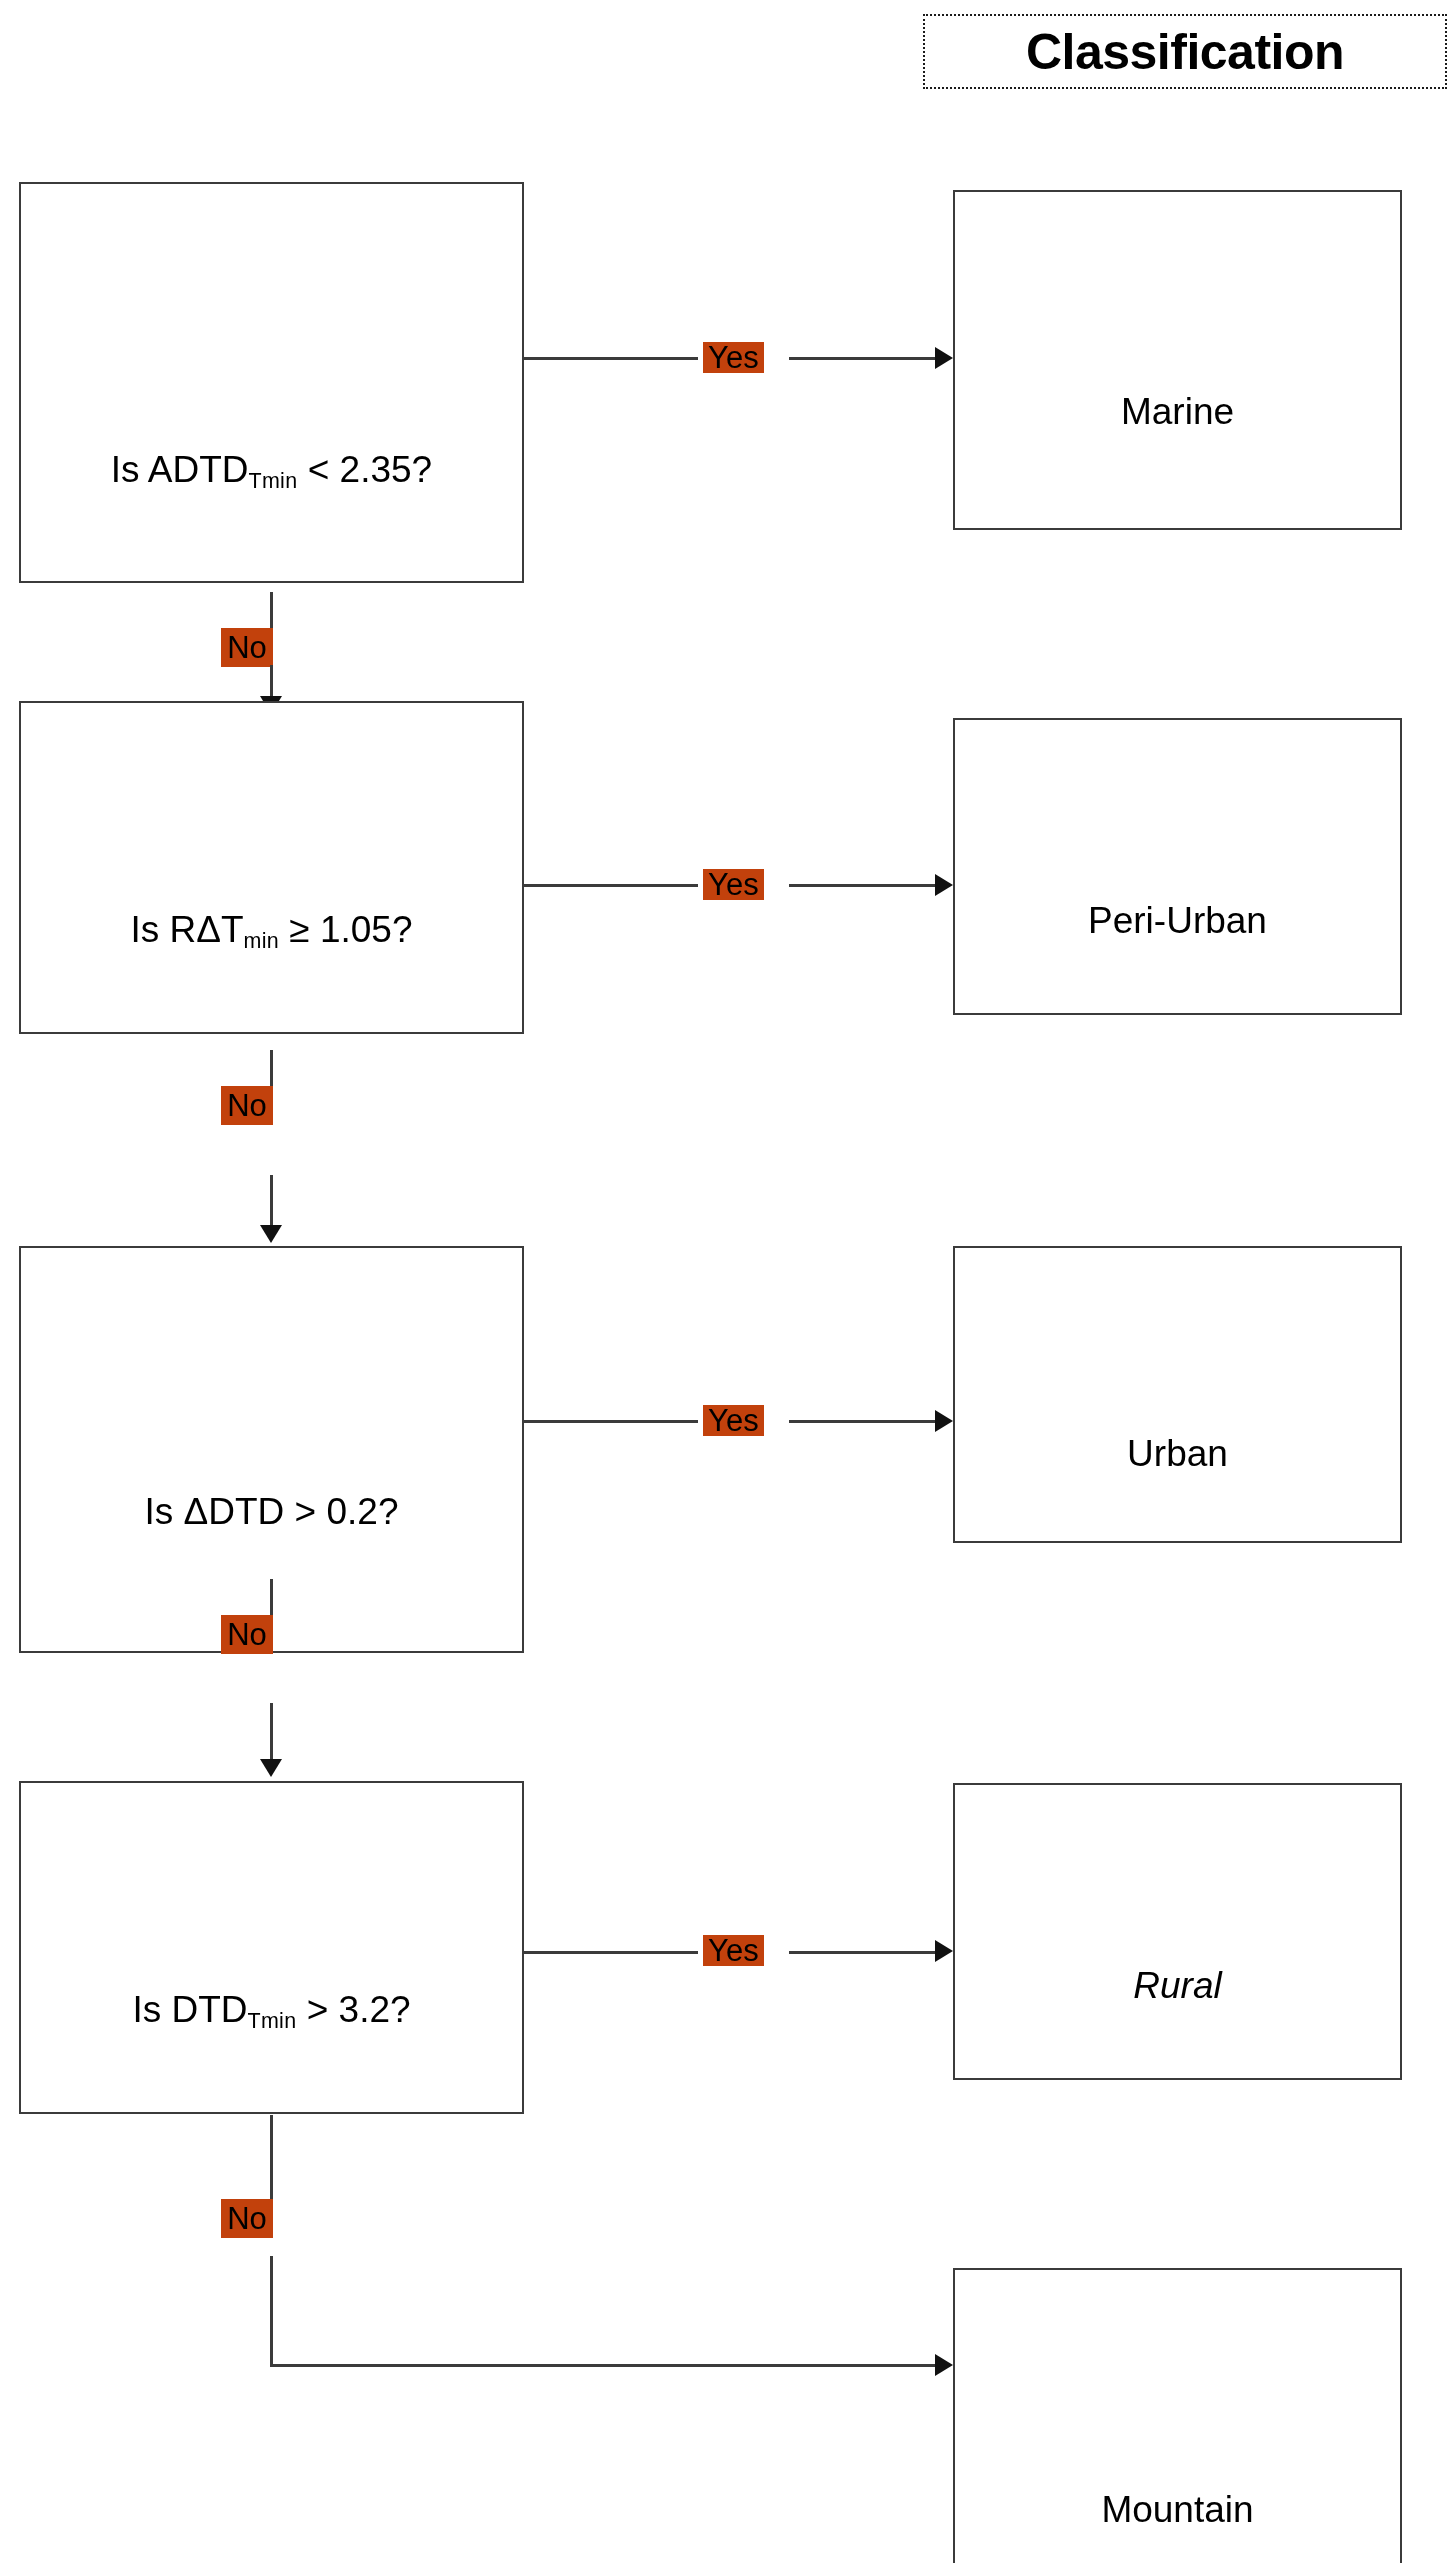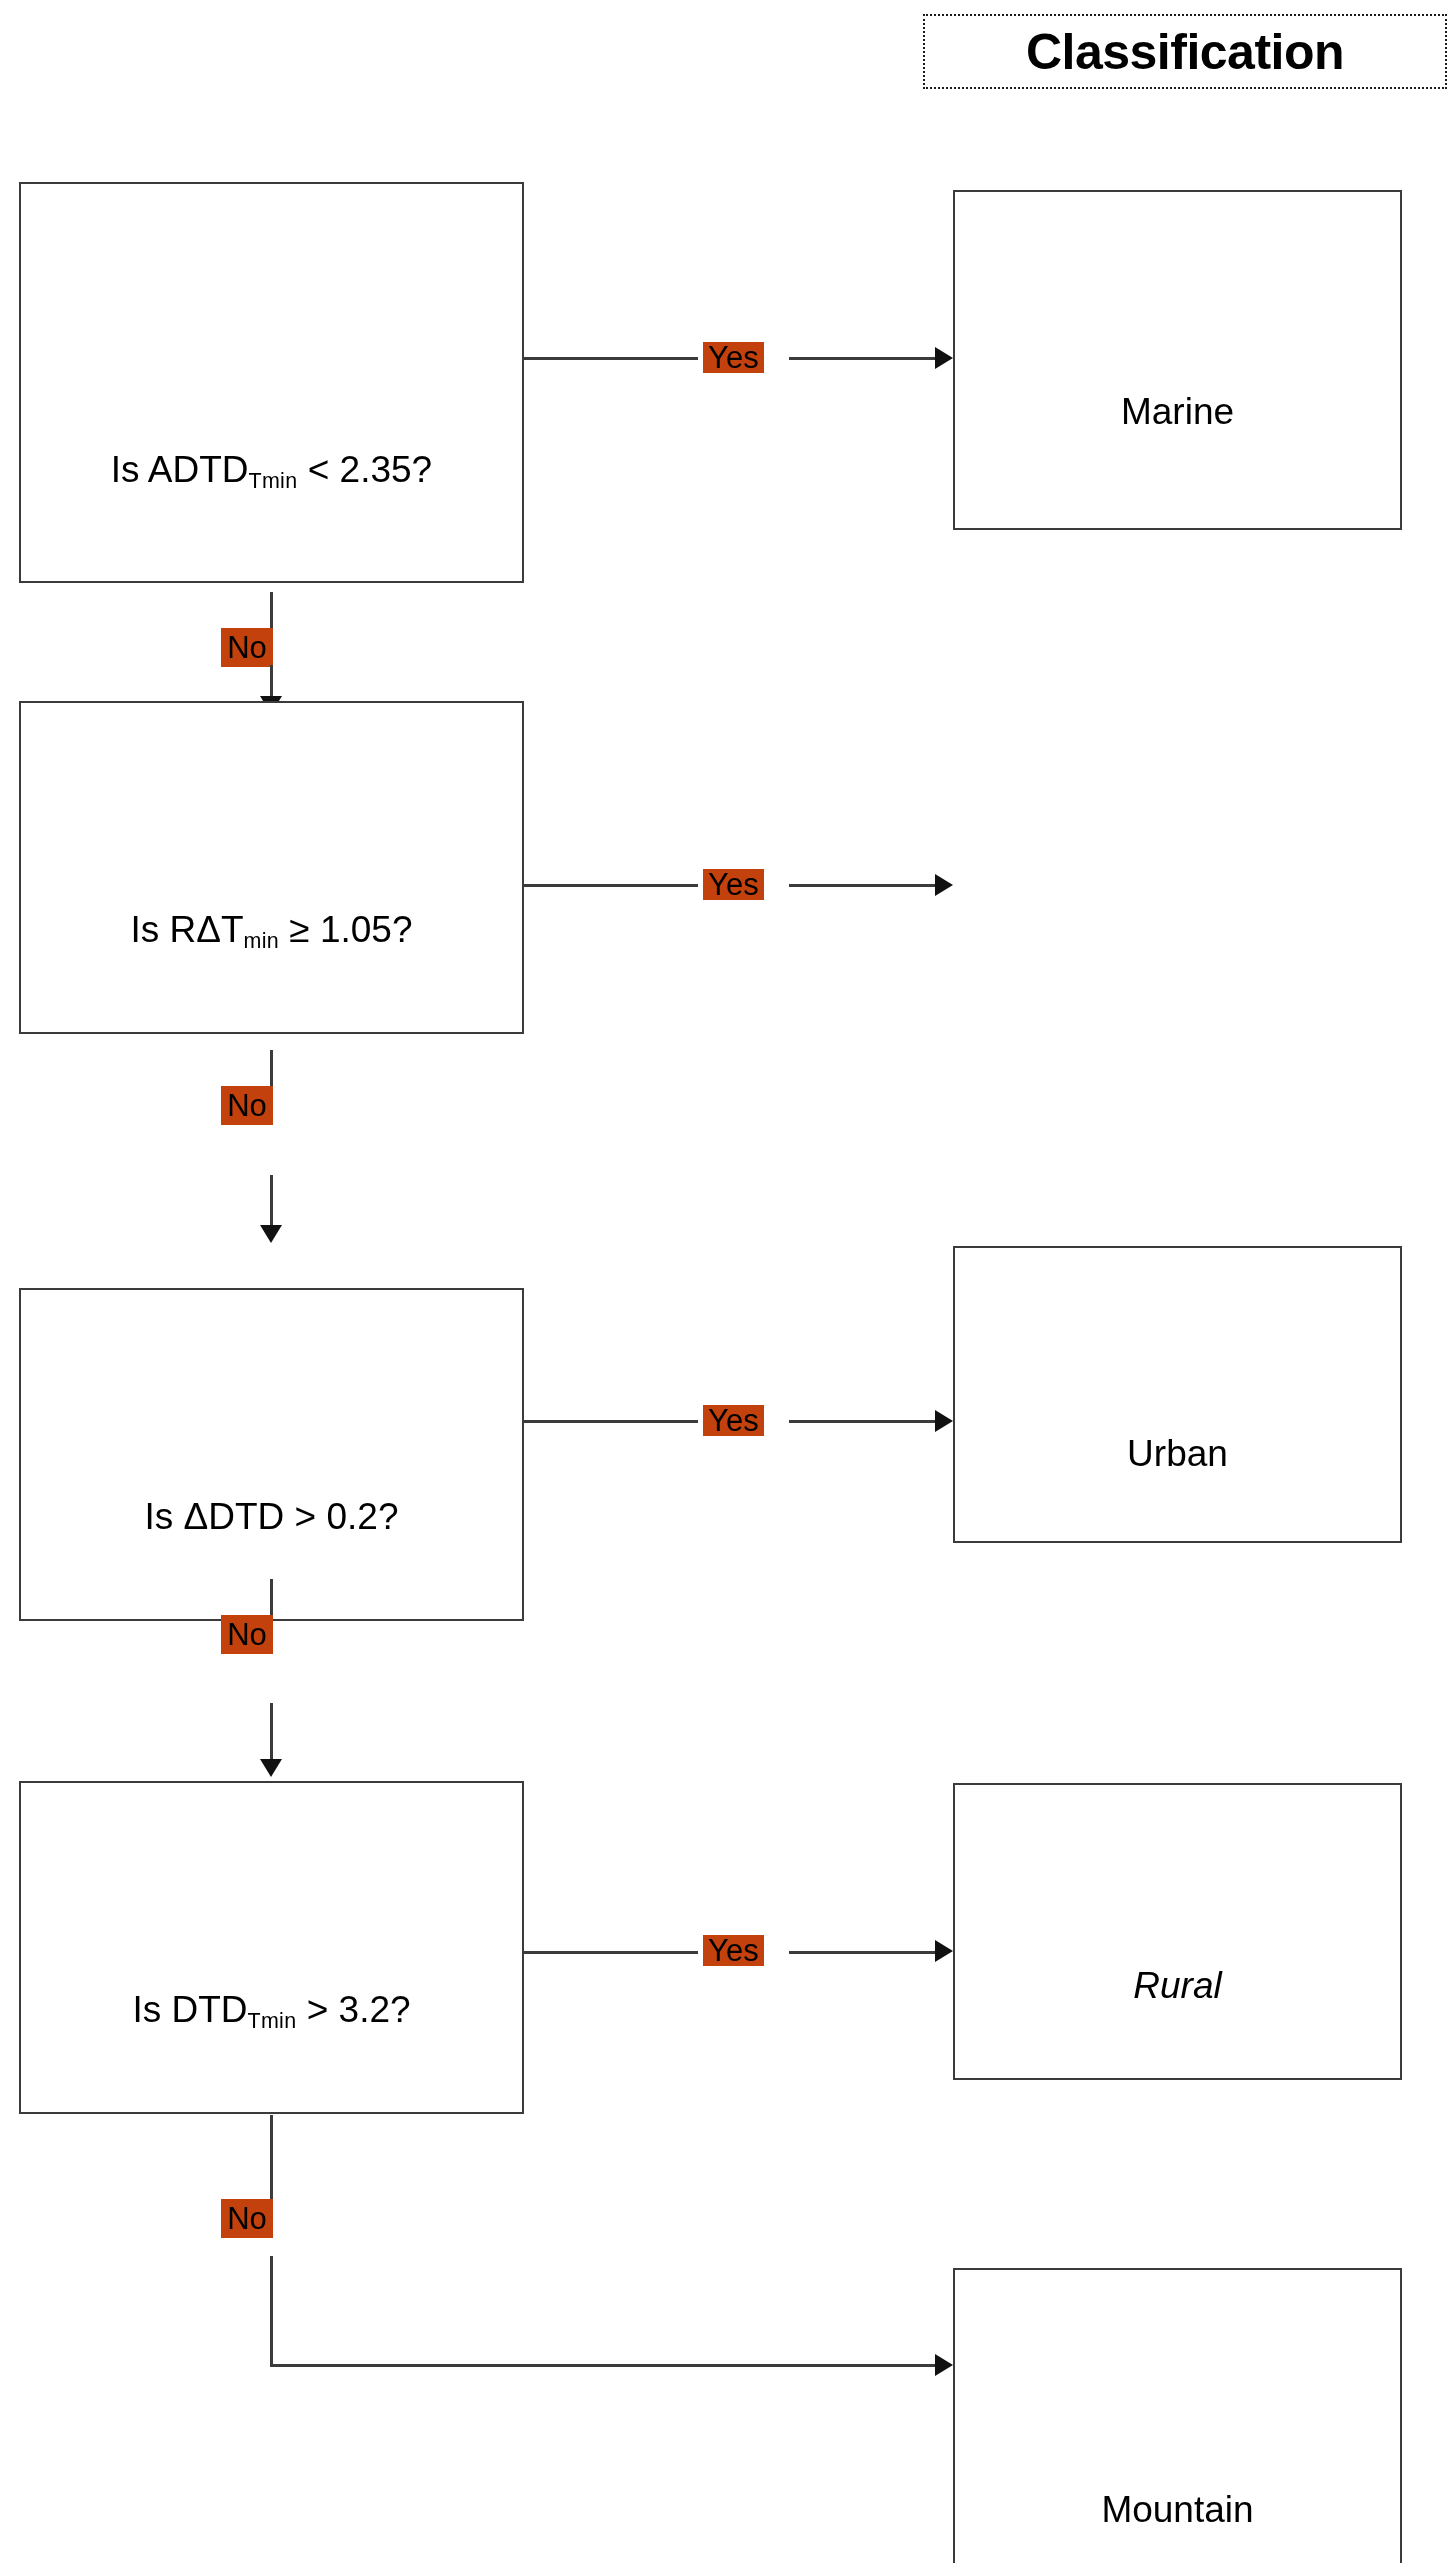--- a/index.html
+++ b/index.html
@@ -68,21 +68,21 @@
     width: 505px;
   }
   .result {
     left: 953px;
     width: 449px;
   }
 
   
   .row-1 { top: 182px;  height: 401px; }
   .row-2 { top: 701px; height: 333px; }
-  .row-3 { top: 1288px; height: 333px; }
+  .row-3 { top: 1246px; height: 407px; }
   .row-4 { top: 1781px; height: 333px; }
 
   
   .res-1 { top: 190px;  height: 340px; }
   .res-2 { top: 718px; height: 297px; }
   .res-3 { top: 1246px; height: 297px; }
   .res-4 { top: 1783px; height: 297px; }
   .res-5 { top: 2268px; height: 381px; }
 
   
@@ -158,20 +158,23 @@
 
   <div class="node decision row-2">
     <span class="node-label"><span>Is RΔT</span><sub>min</sub><span> ≥ 1.05?</span></span>
   </div>
 
   <div class="hline" style="left:524px; top:884px; width:174px;"></div>
   <span class="edge-label" style="left:703px; top:869px;">Yes</span>
   <div class="hline" style="left:789px; top:884px; width:149px;"></div>
   <div class="arrow-right" style="left:935px; top:874px;"></div>
 
+  <div class="node result res-2">
+    <span class="node-label">Peri-Urban</span>
+  </div>
 
   <div class="vline" style="left:270px; top:1050px; height:46px;"></div>
   <span class="edge-label vertical-lab" style="left:221px; top:1086px;">No</span>
   <div class="vline" style="left:270px; top:1175px; height:51px;"></div>
   <div class="arrow-down" style="left:260px; top:1225px;"></div>
 
   <div class="node decision row-3">
     <span class="node-label"><span>Is ΔDTD &gt; 0.2?</span><sub></sub><span></span></span>
   </div>
 

